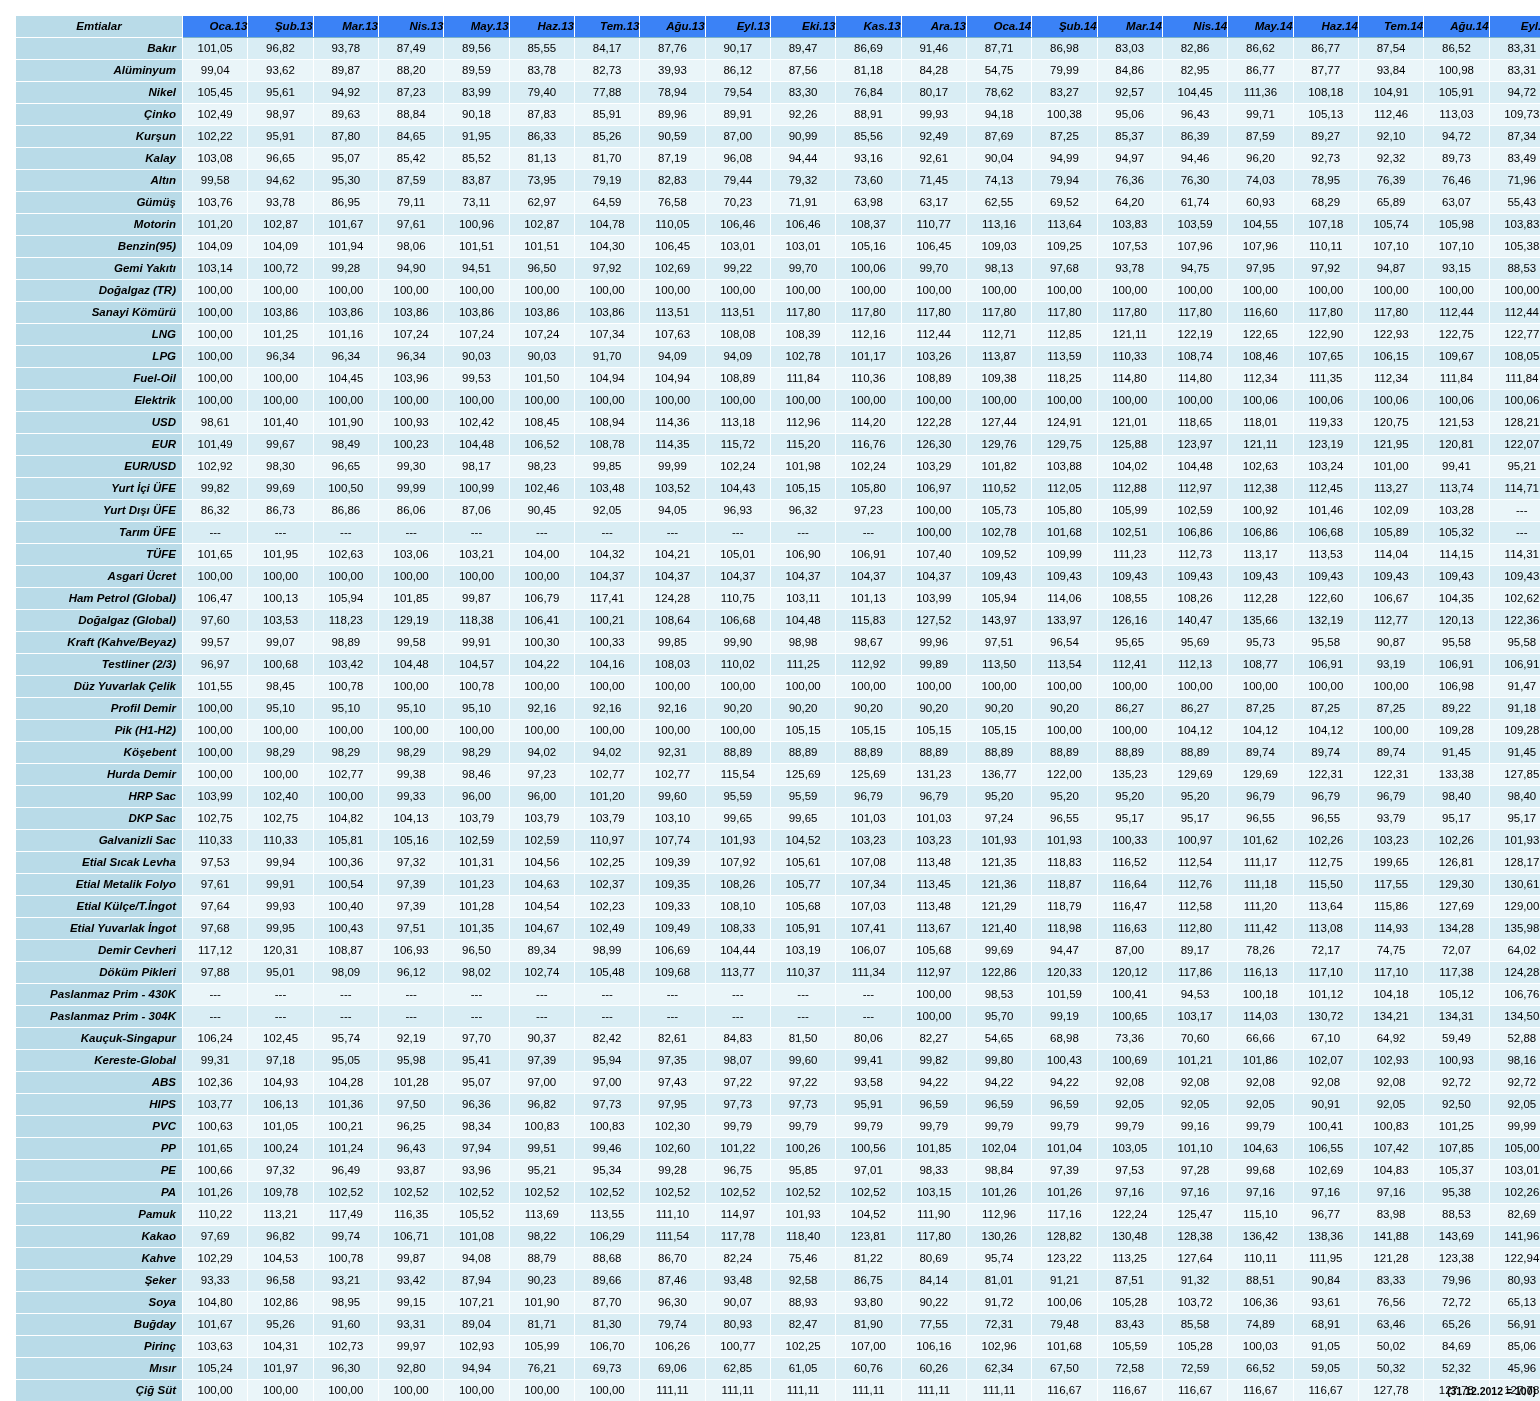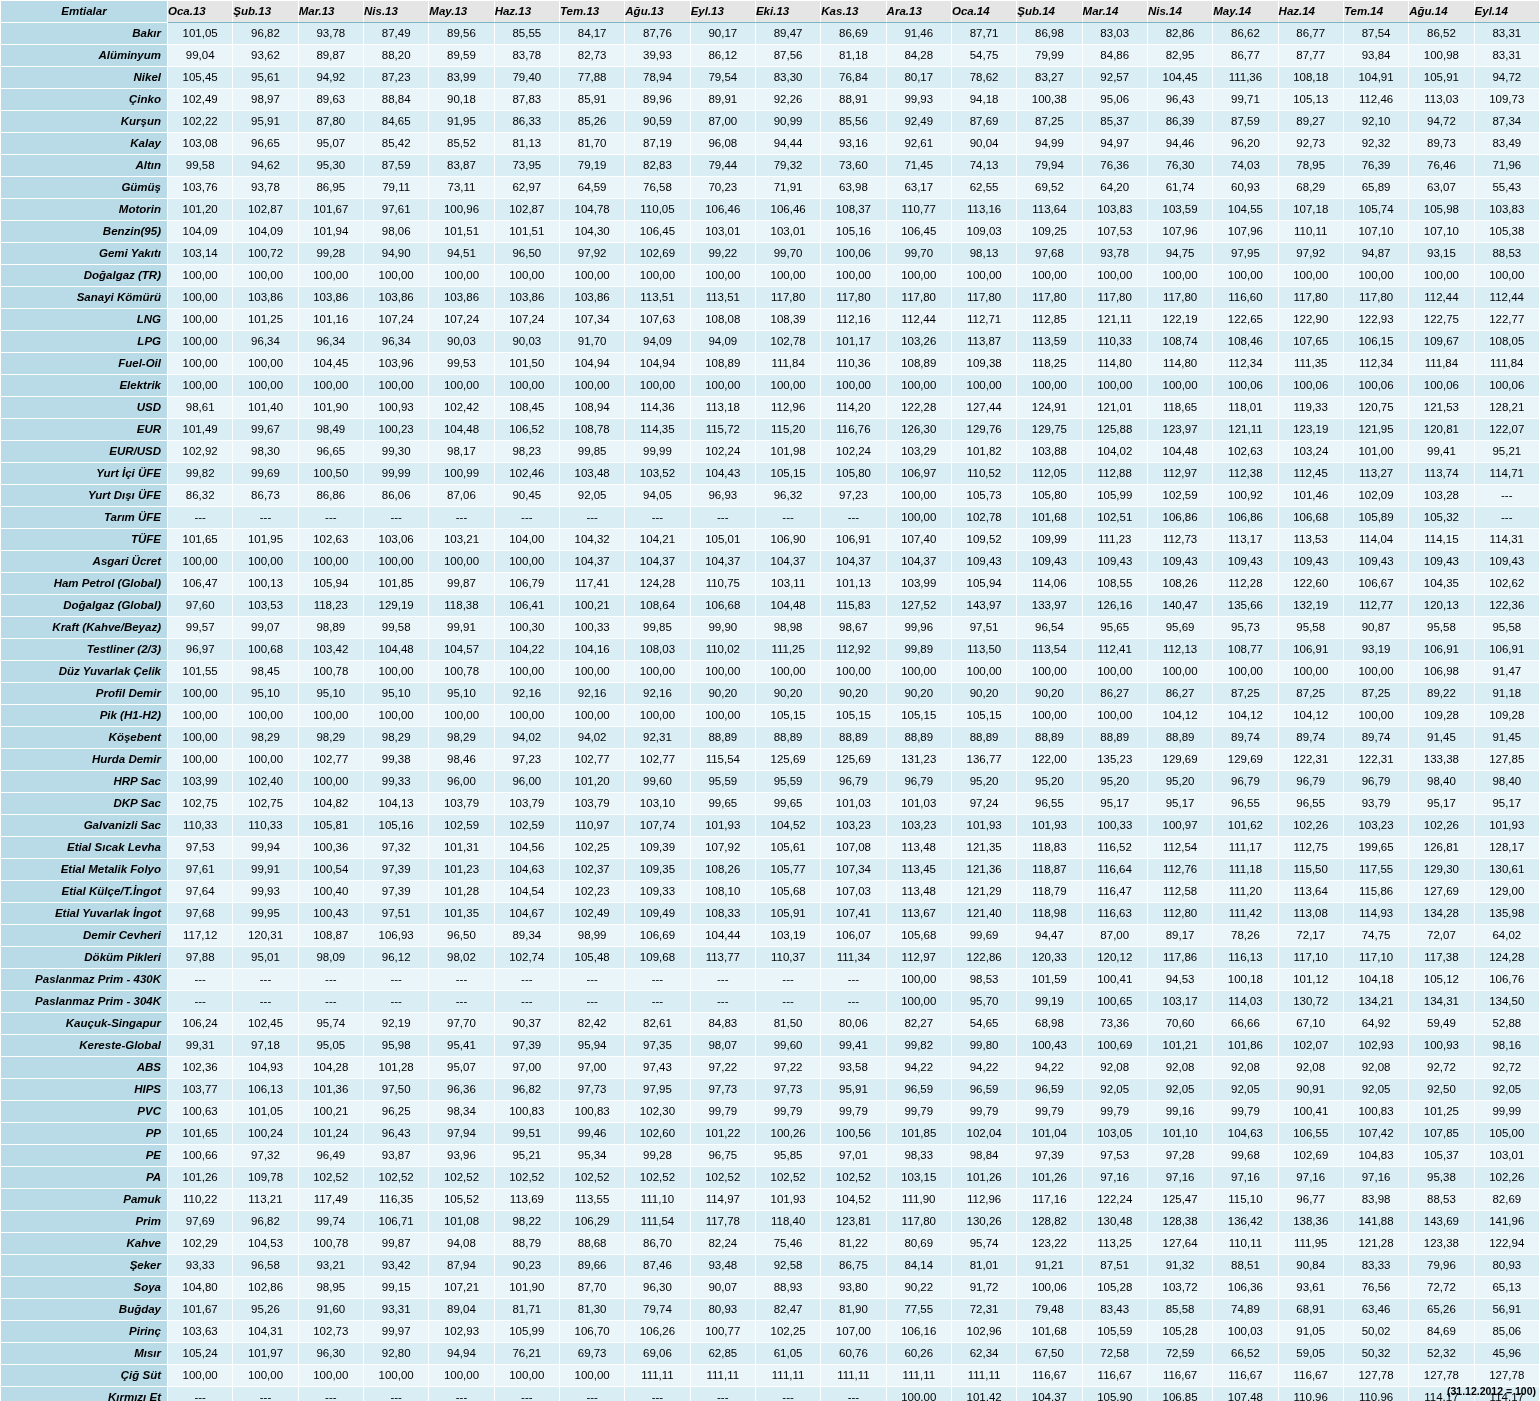--- a/index.html
+++ b/index.html
@@ -1,20 +1,20 @@
 <!DOCTYPE html>
 <html><head>
 <meta charset="utf-8">
 <style>
   html,body{margin:0;padding:0;background:#ffffff;}
   body{font-family:"Liberation Sans", sans-serif;}
-  #sheet{width:1540px;height:1401px;position:relative;box-sizing:border-box;padding:0;background:#fff;}
+  #sheet{width:1540px;height:1401px;position:relative;box-sizing:border-box;padding:15px;background:#fff;}
   table{border-collapse:collapse;width:1540px;table-layout:fixed;}
   th,td{font-size:11.5px;padding:0;height:21px;line-height:21px;border:1px solid #ffffff;}
-  th.hdr{background:#e5e5e5;color:#000;font-weight:bold;text-align:left;font-style:italic;border-bottom:1px solid #7fb4c6;}
+  th.hdr{background:#3b82f6;color:#000;font-weight:bold;text-align:right;font-style:italic;border-bottom:1px solid #7fb4c6;}
   th.hdr-first{background:#b9dbe8;color:#000;font-weight:bold;text-align:center;font-style:italic;}
   td.rowlab{background:#b9dbe8;color:#000;font-weight:bold;font-style:italic;text-align:right;padding-right:6px;}
   td.val{text-align:center;color:#000;}
   tr.odd td.val{background:#d9edf4;}
   tr.even td.val{background:#eaf5f9;}
   .colw-first{width:166px;}
   .footnote{position:absolute;right:4px;bottom:4px;font-size:10.5px;font-weight:bold;color:#000;}
 </style>
 </head>
 <body>
@@ -1338,21 +1338,21 @@
           <td class="val">117,16</td>
           <td class="val">122,24</td>
           <td class="val">125,47</td>
           <td class="val">115,10</td>
           <td class="val">96,77</td>
           <td class="val">83,98</td>
           <td class="val">88,53</td>
           <td class="val">82,69</td>
         </tr>
         <tr class="odd">
-          <td class="rowlab colw-first">Prim</td>
+          <td class="rowlab colw-first">Kakao</td>
           <td class="val">97,69</td>
           <td class="val">96,82</td>
           <td class="val">99,74</td>
           <td class="val">106,71</td>
           <td class="val">101,08</td>
           <td class="val">98,22</td>
           <td class="val">106,29</td>
           <td class="val">111,54</td>
           <td class="val">117,78</td>
           <td class="val">118,40</td>

